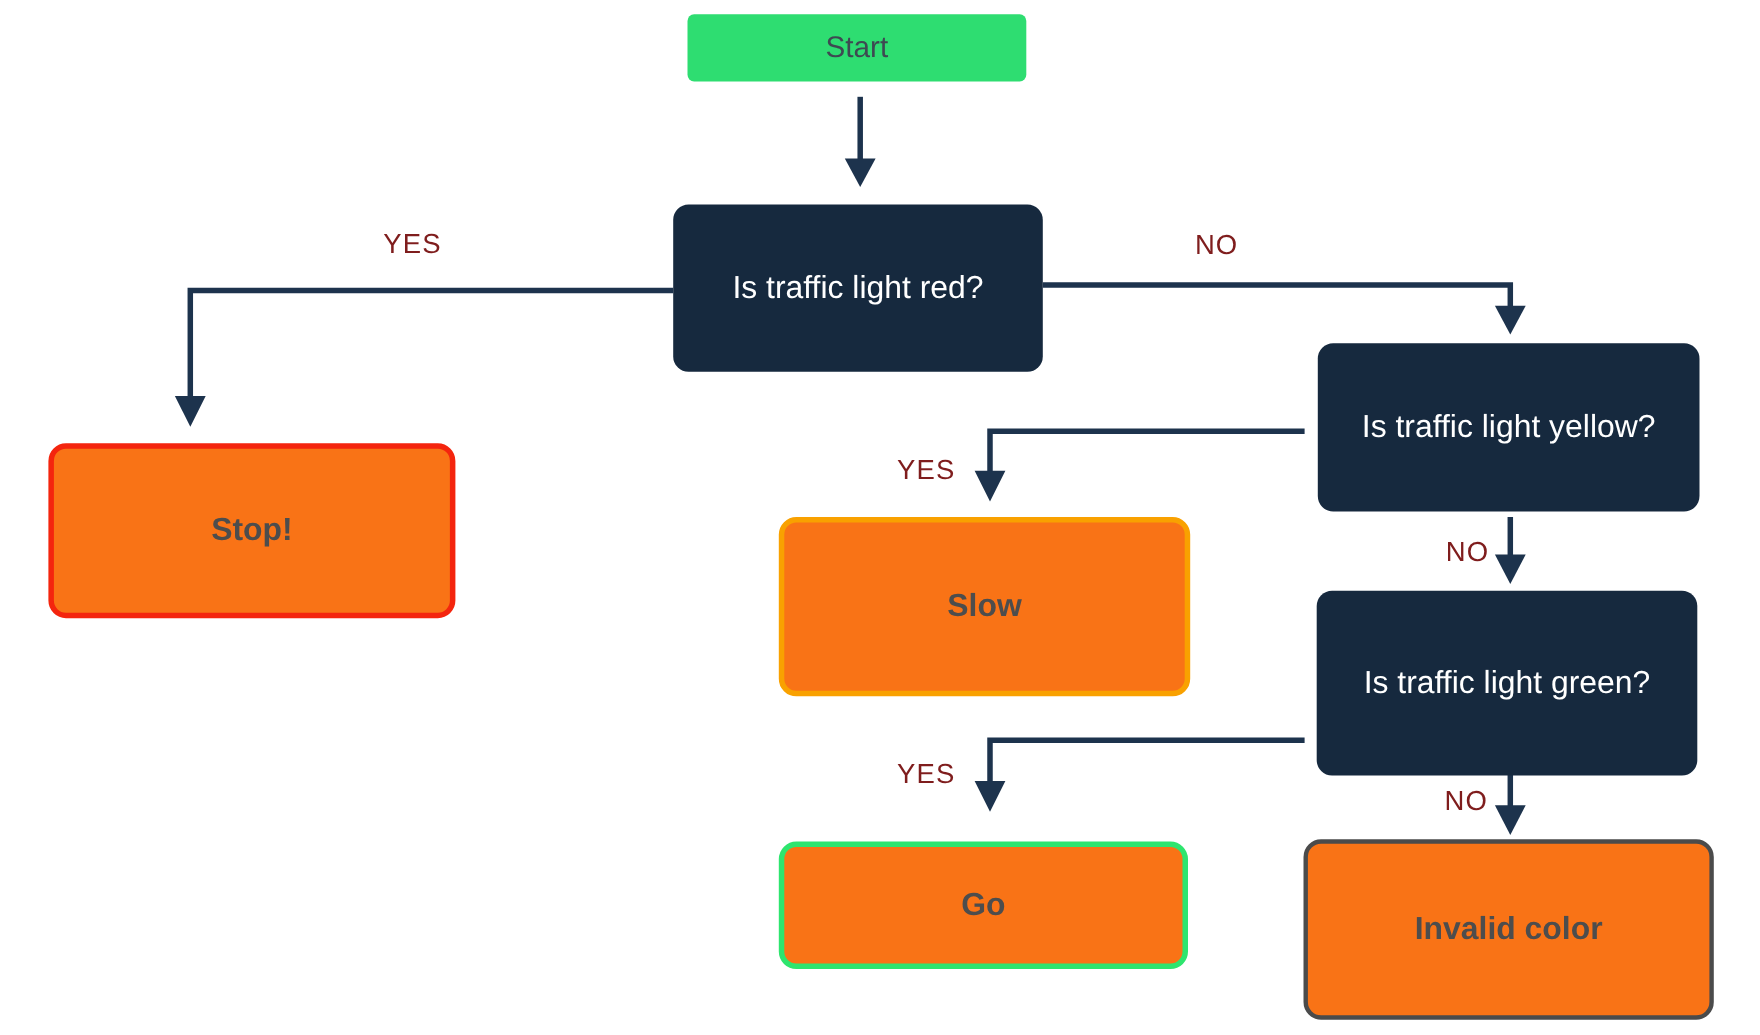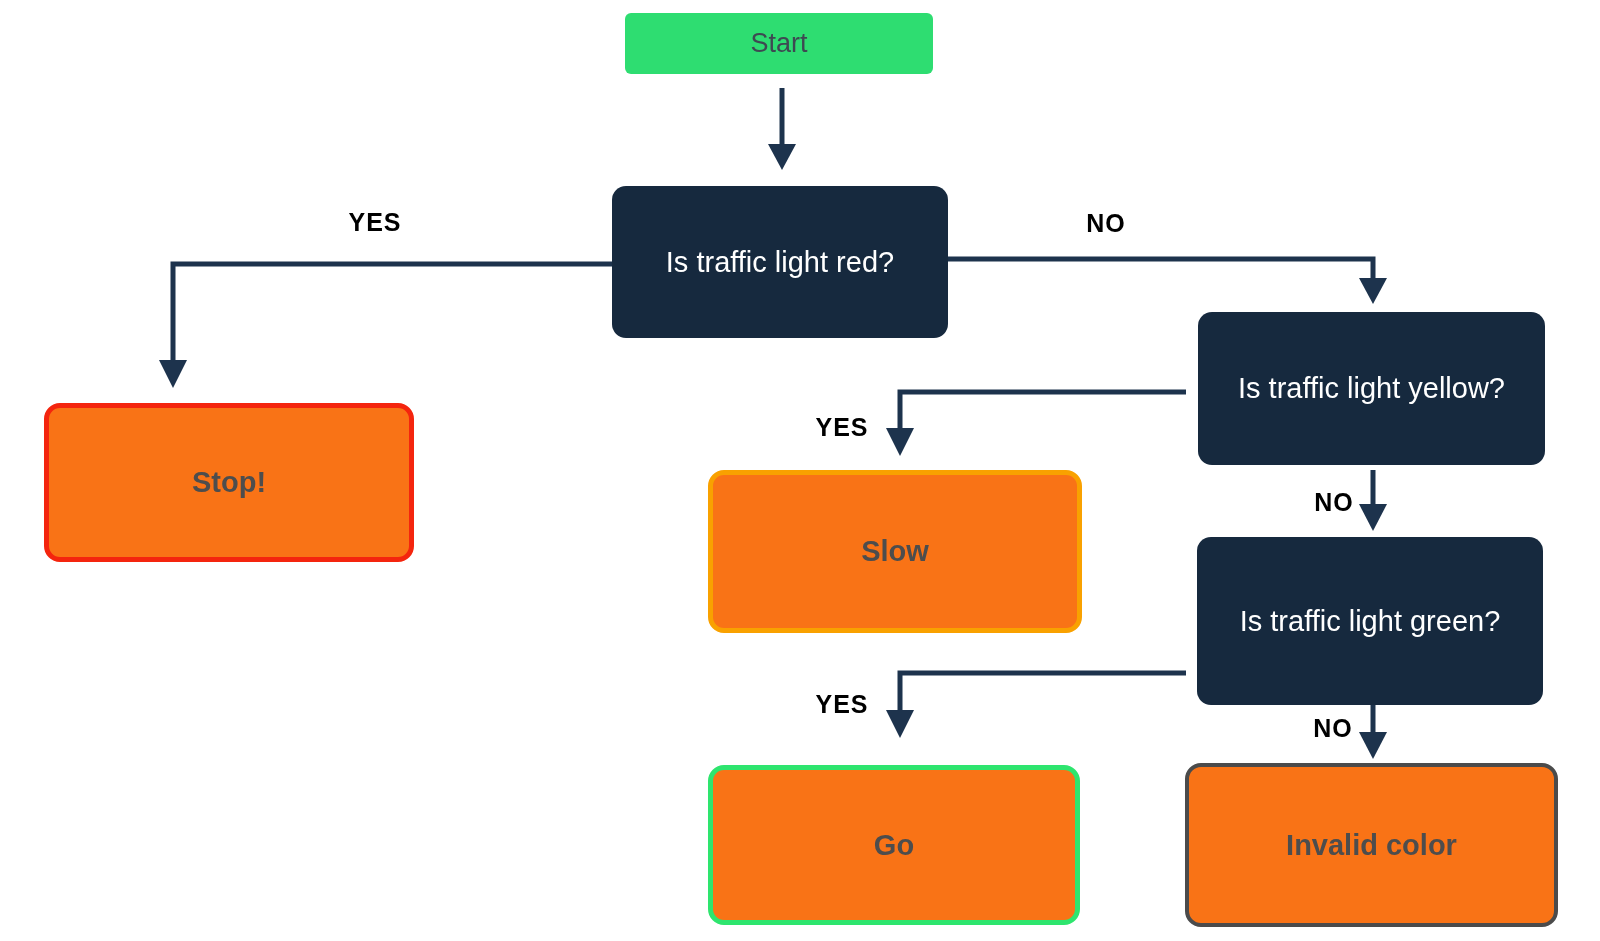--- a/index.html
+++ b/index.html
@@ -49,33 +49,33 @@
     border-radius: 6px;
     font-size: 27px;
     font-weight: 400;
   }
   #node-start   { left: 625px;  top: 13px;  width: 308px; height: 61px; }
   #node-q-red   { left: 612px;  top: 186px; width: 336px; height: 152px; }
   #node-q-yellow{ left: 1198px; top: 312px; width: 347px; height: 153px; align-items: center; }
   #node-q-green { left: 1197px; top: 537px; width: 346px; height: 168px; }
   #node-stop    { left: 44px;   top: 403px; width: 370px; height: 159px; border: 5px solid #f4250e; }
   #node-slow    { left: 708px;  top: 470px; width: 374px; height: 163px; border: 5px solid #f9a100; }
-  #node-go      { left: 708px;  top: 765px; width: 372px; height: 160px; border: 5px solid #2ee56e; }
+  #node-go      { left: 708px;  top: 765px; width: 372px; height: 116px; border: 5px solid #2ee56e; }
   #node-invalid { left: 1185px; top: 763px; width: 373px; height: 164px; border: 4px solid #4b4b4b; }
 
   .edge-label {
     position: absolute;
     width: 100px;
     height: 34px;
     display: flex;
     align-items: center;
     justify-content: center;
-    color: #000000;
+    color: #7f1d1d;
     font-size: 25px;
-    font-weight: 700;
+    font-weight: 400;
     letter-spacing: 1px;
   }
   #label-yes-red    { left: 325px;  top: 205px; }
   #label-no-red     { left: 1056px; top: 206px; }
   #label-yes-yellow { left: 792px;  top: 410px; }
   #label-no-yellow  { left: 1284px; top: 485px; }
   #label-yes-green  { left: 792px;  top: 687px; }
   #label-no-green   { left: 1283px; top: 711px; }
 
   .edge-line {

